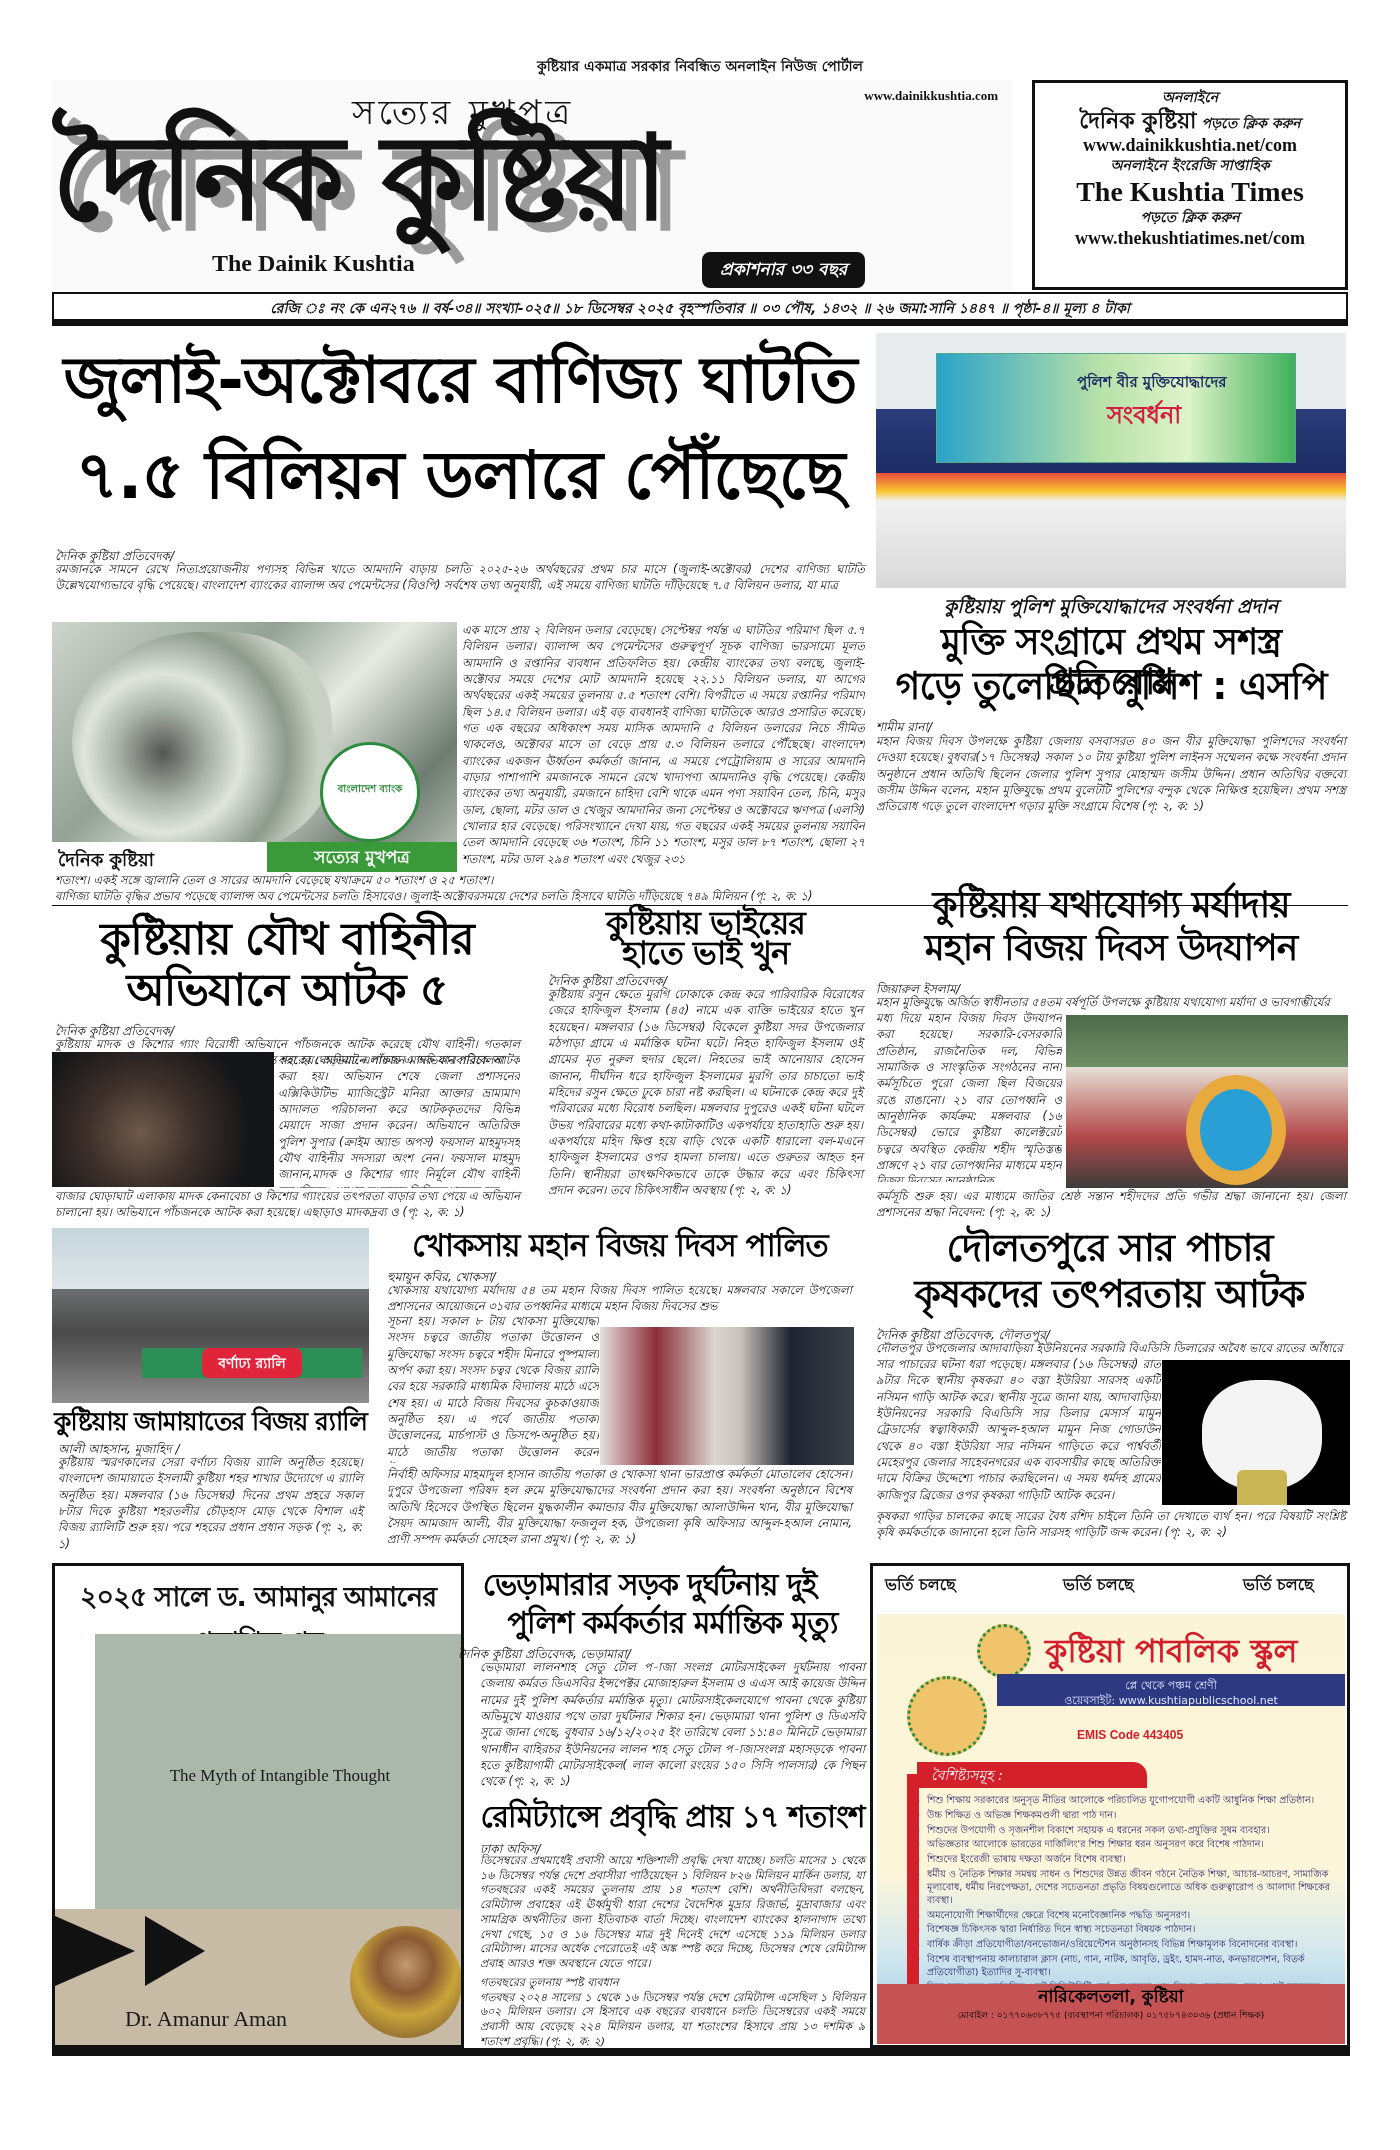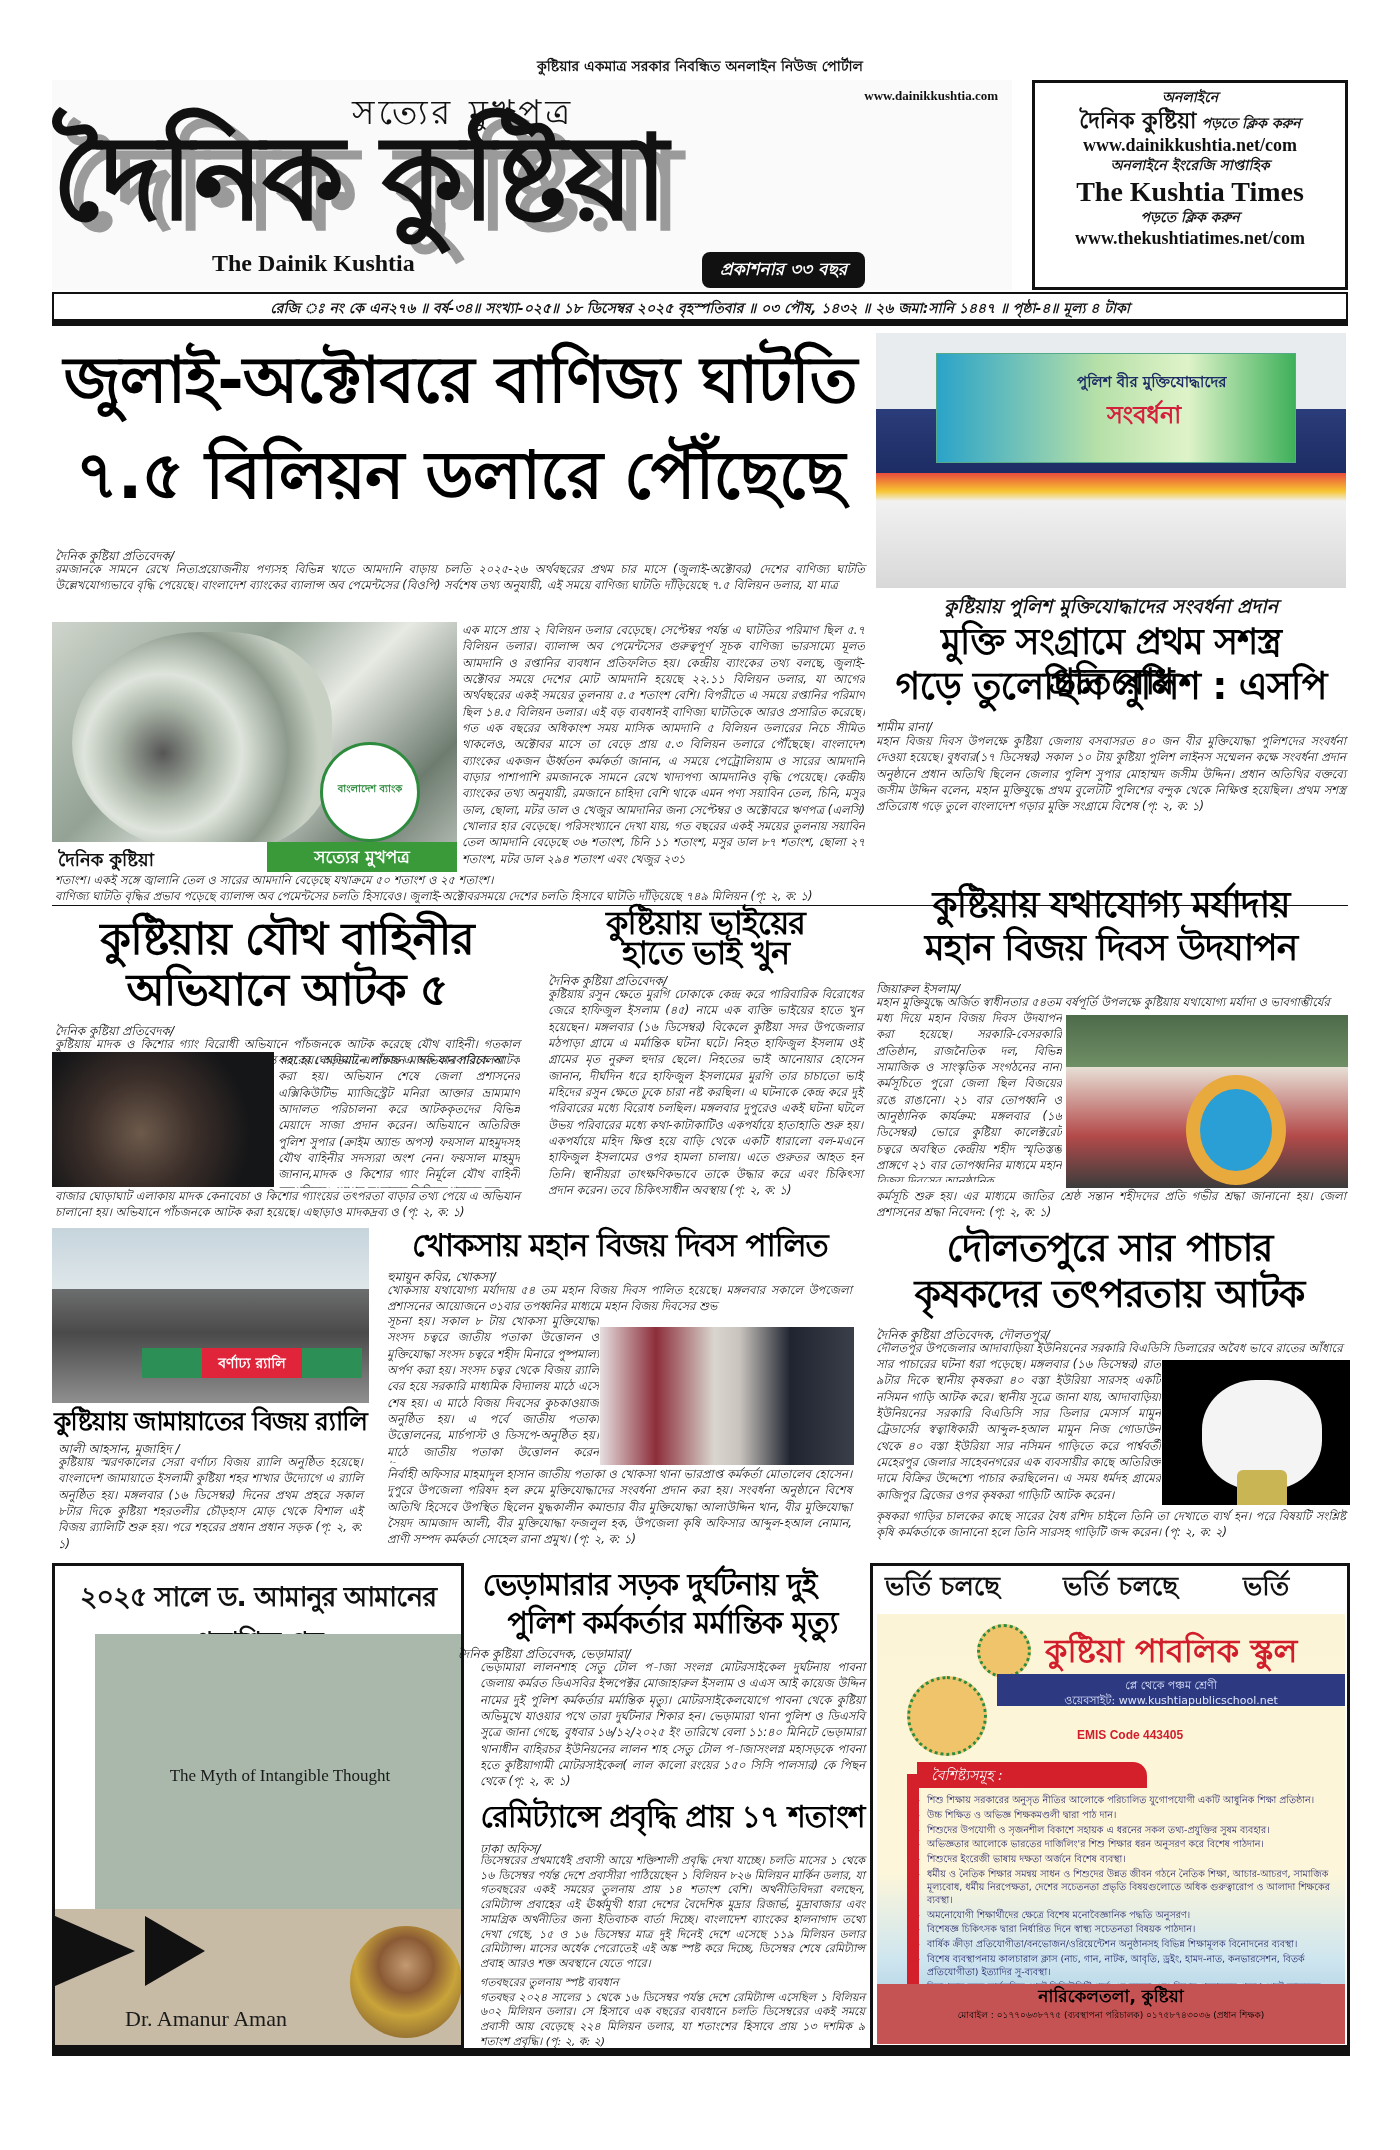--- a/index.html
+++ b/index.html
@@ -40,41 +40,41 @@
   .pb-right { position: absolute; right: 0; top: 0; height: 30px; width: 190px; background: #3a9a3a; color: #fff; font-size: 17px; font-weight: bold; text-align: center; line-height: 30px; }
   .photo-police { background: linear-gradient(180deg,#e8ecef 0%,#e8ecef 30%,#2a3c7a 30%,#1d2c63 55%,#e94d3c 55%,#f7c531 62%,#f1f1f1 66%,#d8d8d8 100%); }
   .police-banner { position: absolute; left: 60px; top: 20px; width: 360px; height: 110px; background: linear-gradient(90deg,#2aa3c9,#b6e0a8 45%,#dff3c9 70%,#3eb05a); border: 1px solid #5a8; }
   .police-banner-text { position: absolute; left: 140px; top: 16px; font-size: 15px; font-weight: bold; color: #1d2c63; }
   .police-banner-red { position: absolute; left: 170px; top: 42px; font-size: 24px; font-weight: bold; color: #d3213d; }
   .photo-night { background: radial-gradient(circle at 40% 60%, #6d5a4b 0, #3c2f2a 35%, #151618 70%); }
   .photo-wreath { background: linear-gradient(180deg,#4e6b4a 0%,#6f8f66 30%,#e7e0d6 30%,#b34a4a 70%,#3c3c3c 100%); }
   .wreath { position: absolute; left: 120px; top: 60px; width: 100px; height: 110px; border-radius: 50%; border: 14px solid #e8aa3c; background: #2a9fd6; }
   .photo-rally { background: linear-gradient(180deg,#c6d4dc 0%,#dfe7ea 35%,#6c6d6e 35%,#4a4a4a 60%,#8f8f8f 100%); }
   .rally-banner { position: absolute; left: 90px; top: 120px; width: 220px; height: 30px; background: #2c8f55; }
-  .rally-banner span { position: absolute; left: 60px; top: 0; width: 100px; height: 30px; background: #e0243a; color: #fff; font-size: 14px; font-weight: bold; text-align: center; line-height: 30px; }
+  .rally-banner span { position: absolute; left: 60px; top: 0; width: 100px; height: 30px; background: #e0243a; color: #fff; font-size: 14px; font-weight: bold; text-align: center; line-height: 30px; border-radius: 7px; }
   .photo-award { background: linear-gradient(90deg,#e6dfe0 0%,#8c2e3a 22%,#d9d6cf 45%,#c9c3bd 55%,#1f2430 75%,#3a3f4a 100%); }
   .photo-sack { background: #000; }
   .sack { position: absolute; left: 40px; top: 20px; width: 120px; height: 110px; border-radius: 45%; background: #f4f4f4; }
   .sack2 { position: absolute; left: 75px; top: 110px; width: 50px; height: 45px; background: #c9b554; border-radius: 6px; }
 
   
   .book { left: 52px; top: 1563px; width: 412px; height: 485px; border: 3px solid #111; background: #fff; overflow: hidden; }
   .book-head { position: absolute; left: 0; top: 10px; width: 100%; text-align: center; font-size: 27px; font-weight: bold; letter-spacing: -1px; }
   .book-green { position: absolute; left: 40px; top: 68px; width: 370px; height: 278px; background: #a9b8ab; }
   .book-tan { position: absolute; left: 0; top: 343px; width: 100%; height: 142px; background: #c8bba6; }
   .chev { position: absolute; left: 0; top: 350px; width: 0; height: 0; border-top: 35px solid transparent; border-bottom: 35px solid transparent; border-left: 80px solid #111; }
   .chev2 { left: 90px; border-left: 60px solid #111; }
   .book-title { position: absolute; left: 40px; top: 110px; width: 370px; text-align: center; font-size: 34px; line-height: 1.15; color: #1a1a1a; }
   .book-sub { position: absolute; left: 40px; top: 200px; width: 370px; text-align: center; font-size: 17px; color: #1a1a1a; }
   .book-author { position: absolute; left: 70px; top: 440px; font-size: 22px; color: #1a1a1a; }
   .author-photo { position: absolute; left: 295px; top: 360px; width: 112px; height: 112px; border-radius: 50%; background: radial-gradient(circle at 50% 35%, #c39a72 0, #8a5a35 30%, #c9a43a 55%, #6d4a2c 100%); }
 
   
   .school { left: 870px; top: 1563px; width: 480px; height: 485px; border: 3px solid #111; background: #fff; overflow: hidden; }
-  .adm { position: absolute; top: 0; font-size: 26px; font-weight: bold; }
+  .adm { position: absolute; top: 6px; font-size: 16px; font-weight: bold; }
   .school-card { position: absolute; left: 4px; top: 48px; width: 468px; height: 430px; background: linear-gradient(180deg,#fcf4d6 0%,#fdf6da 60%,#cfe6ef 80%,#b9d7e8 88%); }
   .school-name { position: absolute; left: 168px; top: 12px; font-size: 32px; font-weight: bold; color: #d21d2b; }
   .school-strip { position: absolute; left: 120px; top: 60px; width: 348px; height: 32px; background: #2d3a82; color: #e0e6ff; font-size: 11px; text-align: center; padding-top: 4px; line-height: 1.4; }
   .emis { position: absolute; left: 200px; top: 114px; color: #d21d2b; font-size: 12px; font-weight: bold; font-family: "Liberation Sans", sans-serif; }
   .logo1 { position: absolute; left: 100px; top: 10px; width: 54px; height: 54px; border-radius: 50%; border: 3px dotted #2e8b3e; background: #f0c46a; }
   .logo2 { position: absolute; left: 30px; top: 62px; width: 80px; height: 80px; border-radius: 50%; border: 3px dotted #2e8b3e; background: #f0c46a; }
   .feat-tab { position: absolute; left: 40px; top: 148px; width: 230px; height: 26px; background: #d3202b; color: #fff; font-size: 14px; font-style: italic; padding-left: 14px; line-height: 26px; border-radius: 0 14px 0 0; }
   .feat-bar { position: absolute; left: 30px; top: 160px; width: 12px; height: 210px; background: #d3202b; }
   .feat-list { position: absolute; left: 50px; top: 180px; width: 410px; font-size: 9.5px; line-height: 1.35; color: #2a2a6e; list-style: none; }
   .feat-list li { margin-bottom: 2px; position: relative; }

